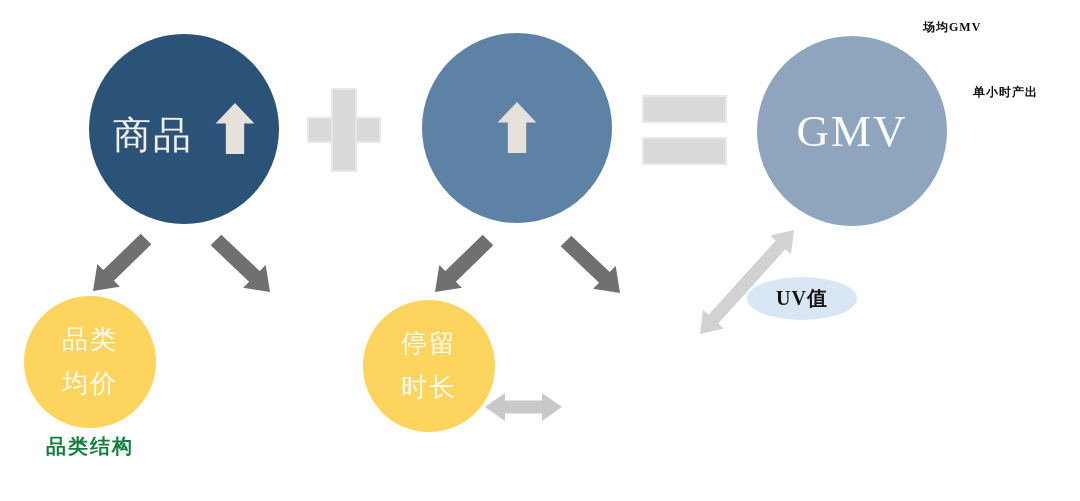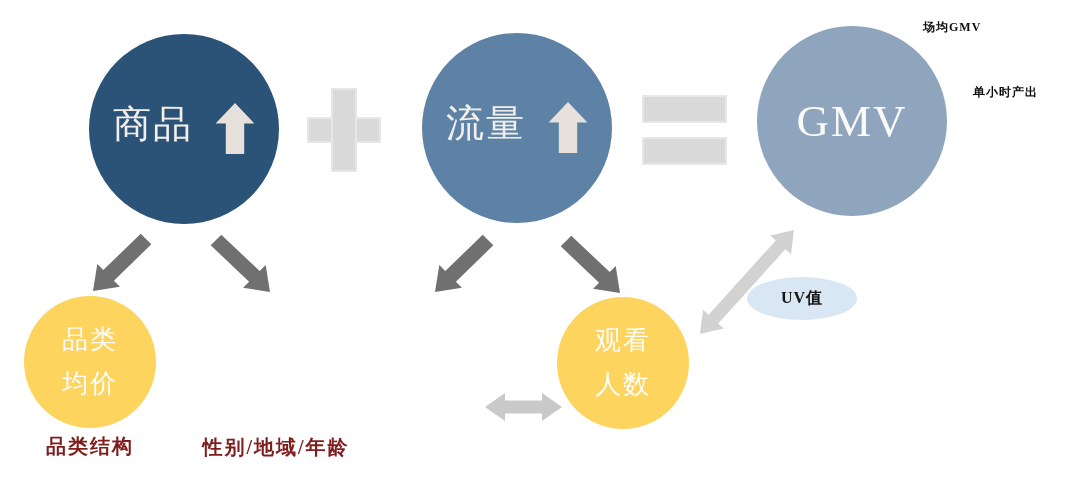--- a/index.html
+++ b/index.html
@@ -20,22 +20,22 @@
   .circle {
     position: absolute;
     border-radius: 50%;
     display: flex;
     align-items: center;
     justify-content: center;
   }
   .main-circle { width: 190px; height: 190px; }
   .circle-product { left: 89px; top: 34px; background: #2B5277; }
   .circle-traffic { left: 422px; top: 33px; background: #5E82A5; }
-  .circle-gmv { left: 757px; top: 26px; background: #8FA5BE; }
-  .main-inner { display: flex; align-items: flex-start; gap: 22px; }
+  .circle-gmv { left: 757px; top: 36px; background: #8FA5BE; }
+  .main-inner { display: flex; align-items: flex-end; gap: 22px; }
   .main-label {
     color: #F2EFEA;
     font-size: 38px;
     letter-spacing: 2px;
     line-height: 1;
   }
   .up-arrow { width: 40px; height: 51px; margin-top: -2px; }
   .gmv-label {
     color: #FAFAF8;
     font-size: 45px;
@@ -60,38 +60,38 @@
     text-align: center;
     letter-spacing: 2px;
     gap: 12px;
   }
   .mc-category { left: 24px; top: 296px; }
   .mc-profile  { left: 206px; top: 297px; }
   .mc-stay     { left: 363px; top: 300px; }
   .mc-viewers  { left: 557px; top: 297px; }
   .caption {
     position: absolute;
-    color: #7f1d1d;
+    color: #15803d;
     font-size: 20px;
     font-weight: bold;
     letter-spacing: 2px;
     white-space: nowrap;
     text-align: center;
   }
   .caption-category { left: 38px; top: 433px; width: 104px; }
   .caption-demo { left: 196px; top: 434px; width: 160px; }
   .badge {
     position: absolute;
     background: #D9E6F4;
     border-radius: 50%;
     display: flex;
     align-items: center;
     justify-content: center;
     color: #151515;
-    font-size: 16px;
+    font-size: 20px;
     font-weight: bold;
     letter-spacing: 1px;
   }
   .badge-fan { left: 475px; top: 428px; width: 128px; height: 50px; }
   .badge-uv  { left: 747px; top: 277px; width: 110px; height: 43px; }
   .note {
     position: absolute;
     color: #0d0d0d;
     font-size: 12px;
     font-weight: bold;
@@ -124,21 +124,20 @@
     </div>
   </div>
 
   <div class="op plus">
     <span class="op-bar h-bar"></span>
     <span class="op-bar v-bar"></span>
   </div>
 
   <div class="circle main-circle circle-traffic">
     <div class="main-inner">
-      <span class="main-label">流量</span>
       <svg class="up-arrow" viewBox="0 0 38 50" xmlns="http://www.w3.org/2000/svg">
         <polygon fill="#E6E1DB" points="19,0 38,20 28,20 28,50 10,50 10,20 0,20"></polygon>
       </svg>
     </div>
   </div>
 
   <div class="op equals">
     <span class="op-bar bar1"></span>
     <span class="op-bar bar2"></span>
   </div>
@@ -147,25 +146,24 @@
     <span class="gmv-label">GMV</span>
   </div>
 
   <div class="note note-per-session">场均GMV</div>
   <div class="note note-hourly">单小时产出</div>
 
   <div class="circle metric-circle mc-category">
     <span>品类</span>
     <span>均价</span>
   </div>
-  <div class="circle metric-circle mc-viewers">
-    <span>观看</span>
-    <span>人数</span>
+  <div class="circle metric-circle mc-stay">
+    <span>停留</span>
+    <span>时长</span>
   </div>
 
   <div class="caption caption-category">品类结构</div>
-  <div class="caption caption-demo">性别/地域/年龄</div>
 
   <div class="badge badge-uv">
     <span>UV值</span>
   </div>
 
 </div>
 
 </body></html>

